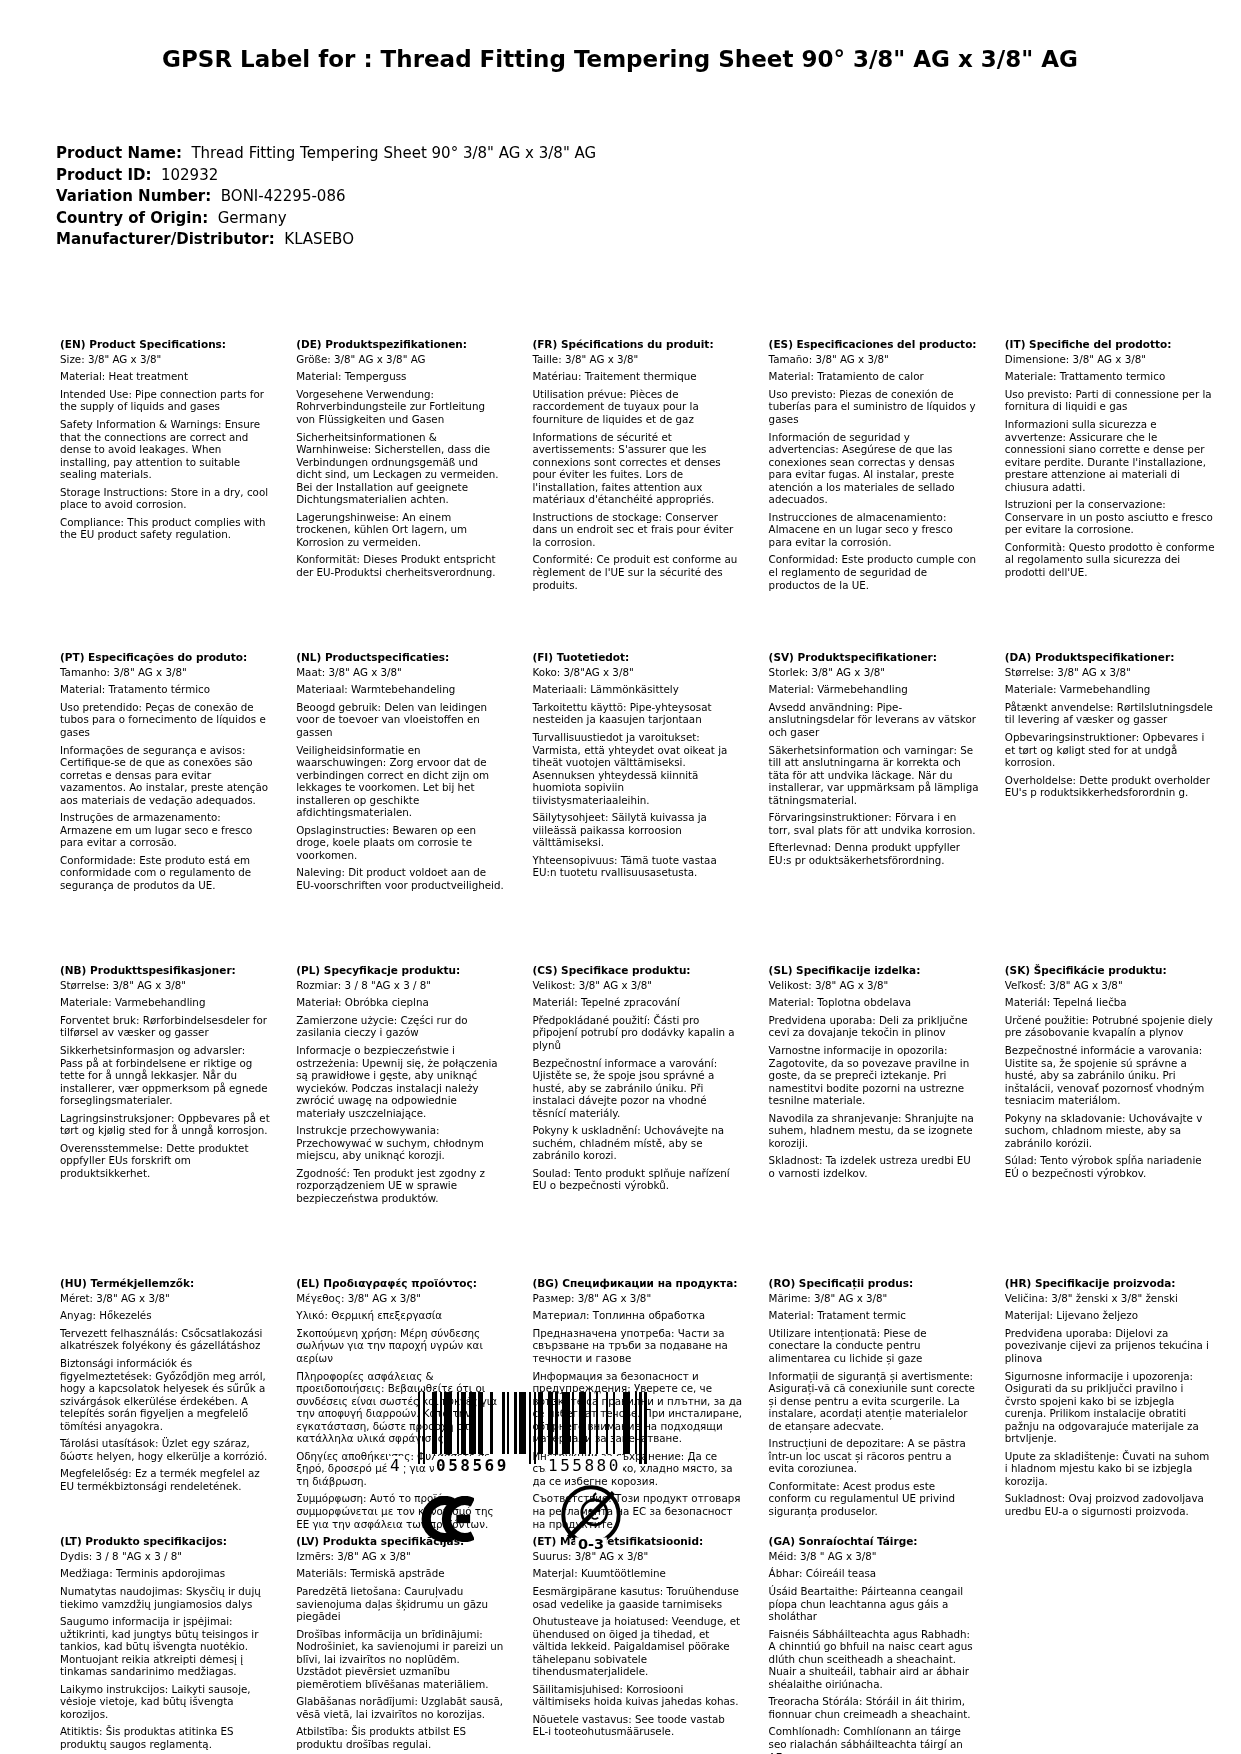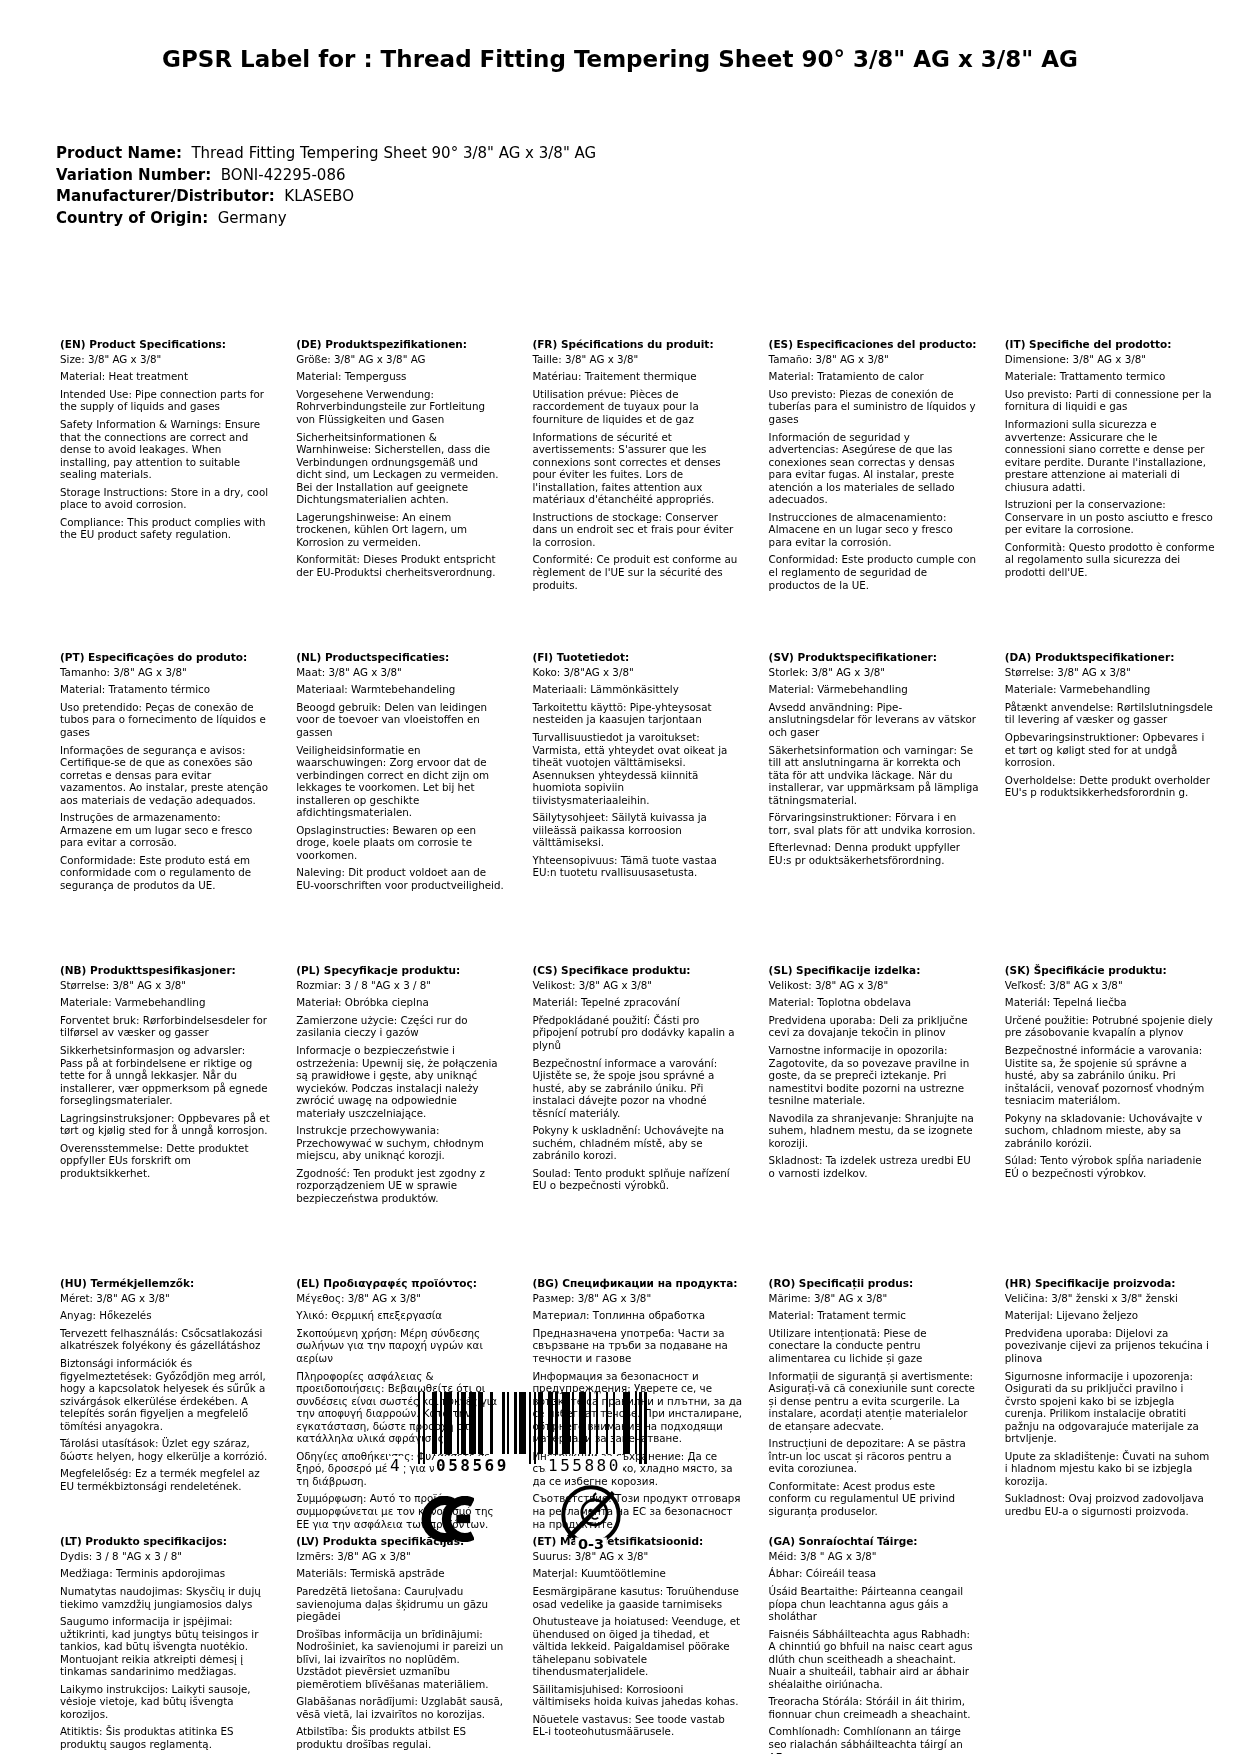--- a/index.html
+++ b/index.html
@@ -38,23 +38,24 @@
   .ce-mark  { position:absolute; top:1496px; left:412px; }
   .age-mark { position:absolute; top:1482px; left:558px; }
 </style>
 </head>
 <body>
 
 <div class="page-title">GPSR Label for : Thread Fitting Tempering Sheet 90° 3/8" AG x 3/8" AG</div>
 
 <div class="product-info">
     <div class="info-line"><span class="info-label">Product Name:</span>&nbsp; <span class="info-value">Thread Fitting Tempering Sheet 90° 3/8" AG x 3/8" AG</span></div>
+    <div class="info-line"><span class="info-label">Product ID:</span>&nbsp; <span class="info-value">102932</span></div>
     <div class="info-line"><span class="info-label">Variation Number:</span>&nbsp; <span class="info-value">BONI-42295-086</span></div>
+    <div class="info-line"><span class="info-label">Country of Origin:</span>&nbsp; <span class="info-value">Germany</span></div>
     <div class="info-line"><span class="info-label">Manufacturer/Distributor:</span>&nbsp; <span class="info-value">KLASEBO</span></div>
-    <div class="info-line"><span class="info-label">Country of Origin:</span>&nbsp; <span class="info-value">Germany</span></div>
   </div>
 
 <div class="lang-grid">
     <div class="lang-block">
       <div class="block-title">(EN) Product Specifications:</div>
       <p>Size: 3/8" AG x 3/8"</p>
       <p>Material: Heat treatment</p>
       <p>Intended Use: Pipe connection parts for the supply of liquids and gases</p>
       <p>Safety Information &amp; Warnings: Ensure that the connections are correct and dense to avoid leakages. When installing, pay attention to suitable sealing materials.</p>
       <p>Storage Instructions: Store in a dry, cool place to avoid corrosion.</p>

